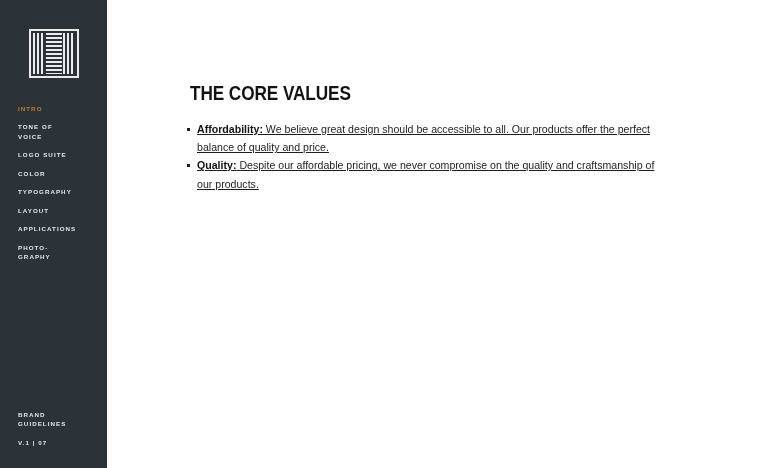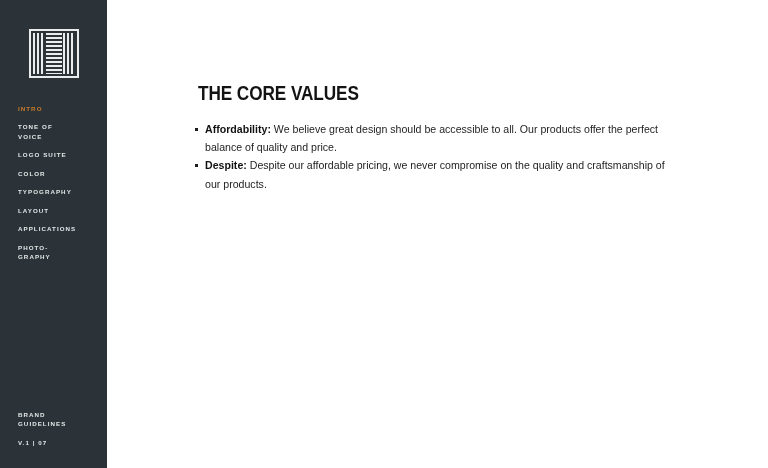--- a/index.html
+++ b/index.html
@@ -15,21 +15,20 @@
     font-family: "Liberation Sans", sans-serif;
     -webkit-font-smoothing: antialiased;
   }
 
   .slide {
     position: relative;
     width: 768px;
     height: 468px;
     background: #ffffff;
     display: flex;
-    gap: 8px;
   }
 
   
   .sidebar {
     position: relative;
     width: 107px;
     height: 468px;
     background: #2b3338;
     flex: 0 0 107px;
   }
@@ -153,20 +152,21 @@
     width: 478px;
     list-style: none;
   }
   .value-item {
     position: relative;
     padding-left: 10px;
     font-size: 10.6px;
     line-height: 1.72;
     color: #1d1d1d;
     margin-bottom: 0px;
+    text-decoration: underline;
   }
   .value-item .bullet {
     position: absolute;
     left: 0px;
     top: 8px;
     width: 2.6px;
     height: 2.6px;
     background: #1d1d1d;
   }
   .value-term {
@@ -217,20 +217,20 @@
     <ul class="values-list">
 
       <li class="value-item">
         <span class="bullet"></span><span class="value-term">Affordability:</span><span> We believe great design should be accessible to all. Our products offer the perfect balance of quality and price.</span>
       </li>
 
 
 
 
       <li class="value-item">
-        <span class="bullet"></span><span class="value-term">Despite:</span><span> Despite our affordable pricing, we never compromise on the quality and craftsmanship of our products.</span>
+        <span class="bullet"></span><span class="value-term">Quality:</span><span> Despite our affordable pricing, we never compromise on the quality and craftsmanship of our products.</span>
       </li>
 
     </ul>
 
   </main>
 
 </div>
 
 </body></html>

